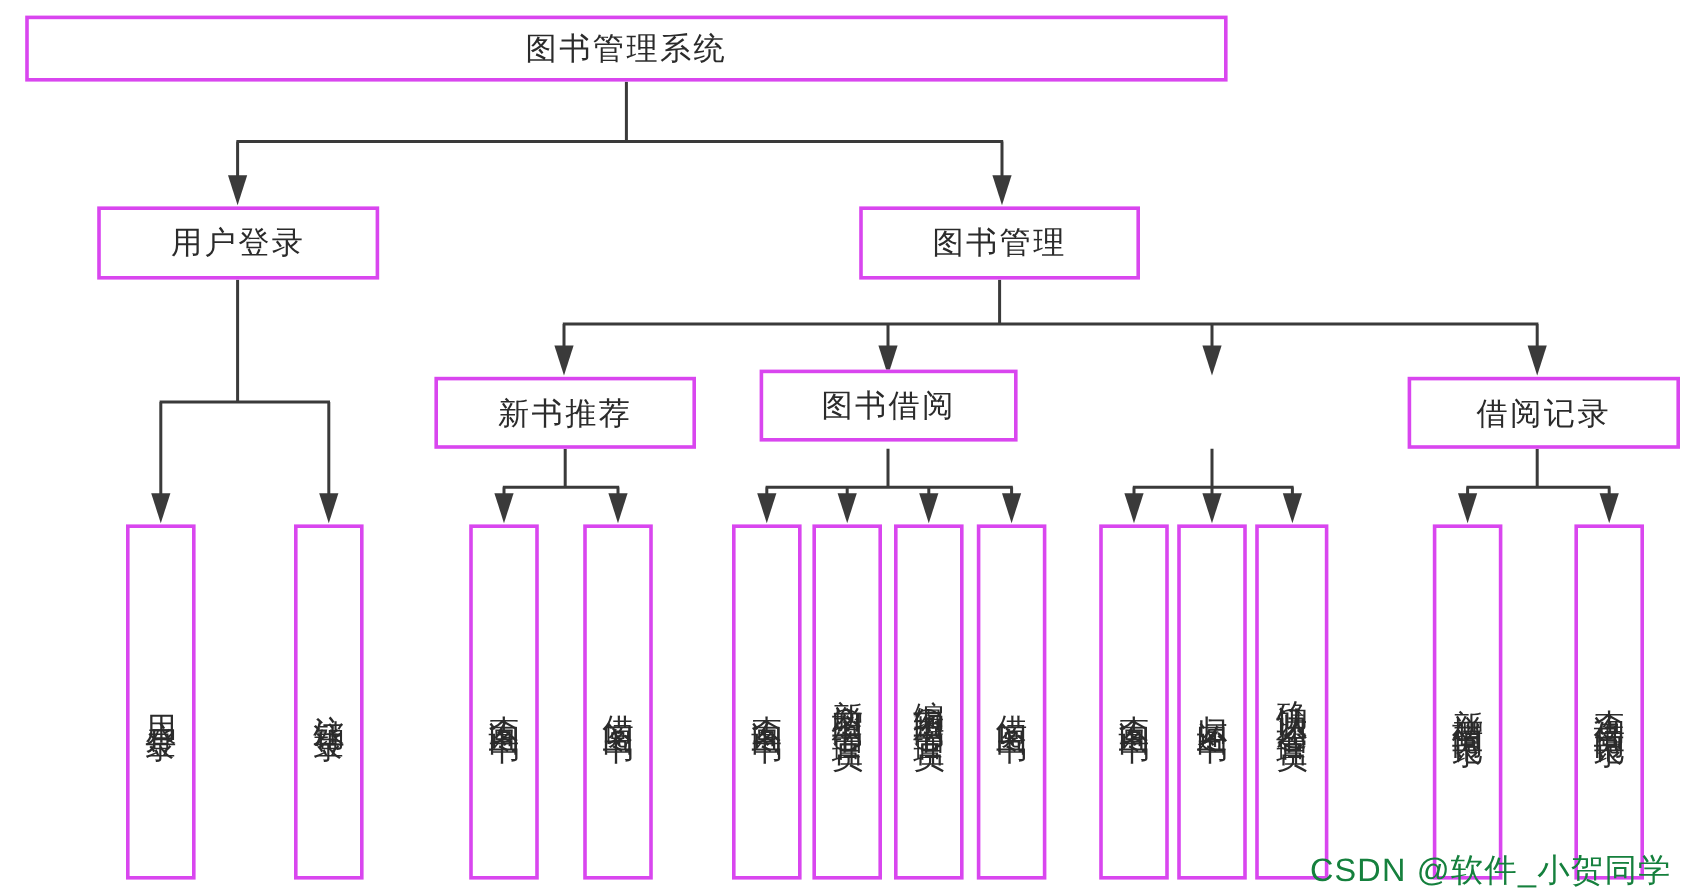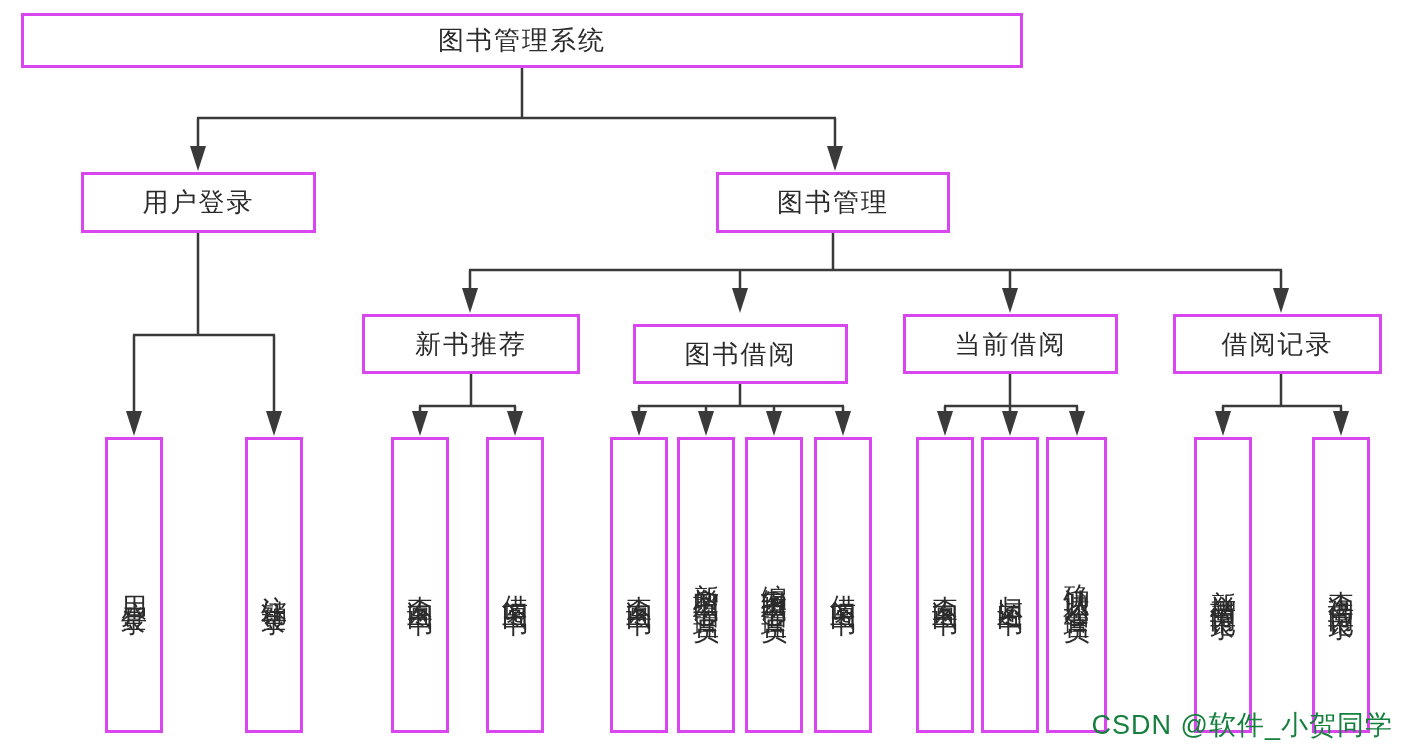--- a/index.html
+++ b/index.html
@@ -64,23 +64,22 @@
       <polygon points="1333,411 1349,411 1341,436"></polygon>
     </g>
   </svg>
 
   <div class="node" style="left:21px; top:13px; width:1002px; height:55px;">图书管理系统</div>
 
   <div class="node" style="left:81px; top:172px; width:235px; height:61px;">用户登录</div>
   <div class="node" style="left:716px; top:172px; width:234px; height:61px;text-align:right;">图书管理</div>
 
   <div class="node" style="left:362px; top:314px; width:218px; height:60px;">新书推荐</div>
-  <div class="node" style="left:633px; top:324px; width:215px; height:60px;">图书借阅</div>
-  <div class="node" style="left:903px; top:314px; width:215px; height:60px;">当前借阅</div>
-  <div class="node" style="left:1173px; top:314px; width:209px; height:60px;">借阅记录</div>
+  <div class="node" style="left:633px; top:308px; width:215px; height:60px;">图书借阅</div>
+  <div class="node" style="left:1173px; top:314px; width:227px; height:60px;">借阅记录</div>
 
   <div class="node leaf" style="left:105px; top:437px; width:58px; height:296px;">
     <span class="vtext">用户登录</span>
   </div>
   <div class="node leaf" style="left:245px; top:437px; width:58px; height:296px;">
     <span class="vtext">注销登录</span>
   </div>
 
   <div class="node leaf" style="left:391px; top:437px; width:58px; height:296px;">
     <span class="vtext">查询图书</span>

